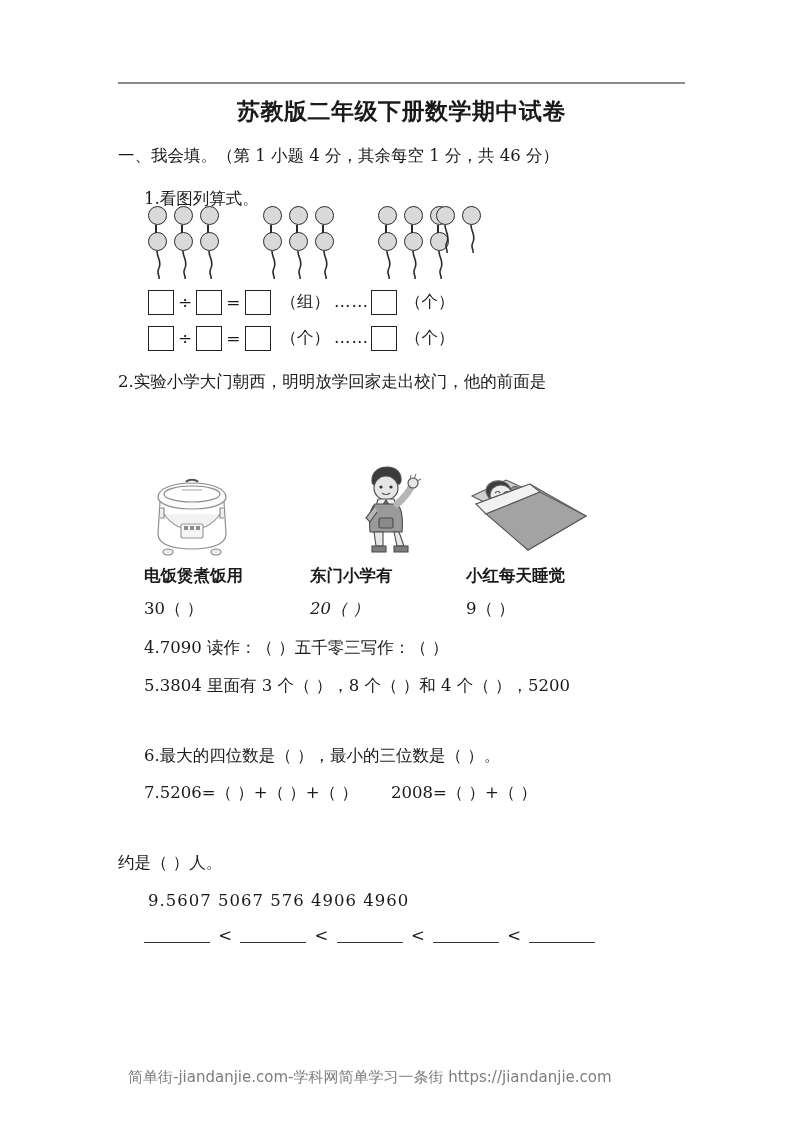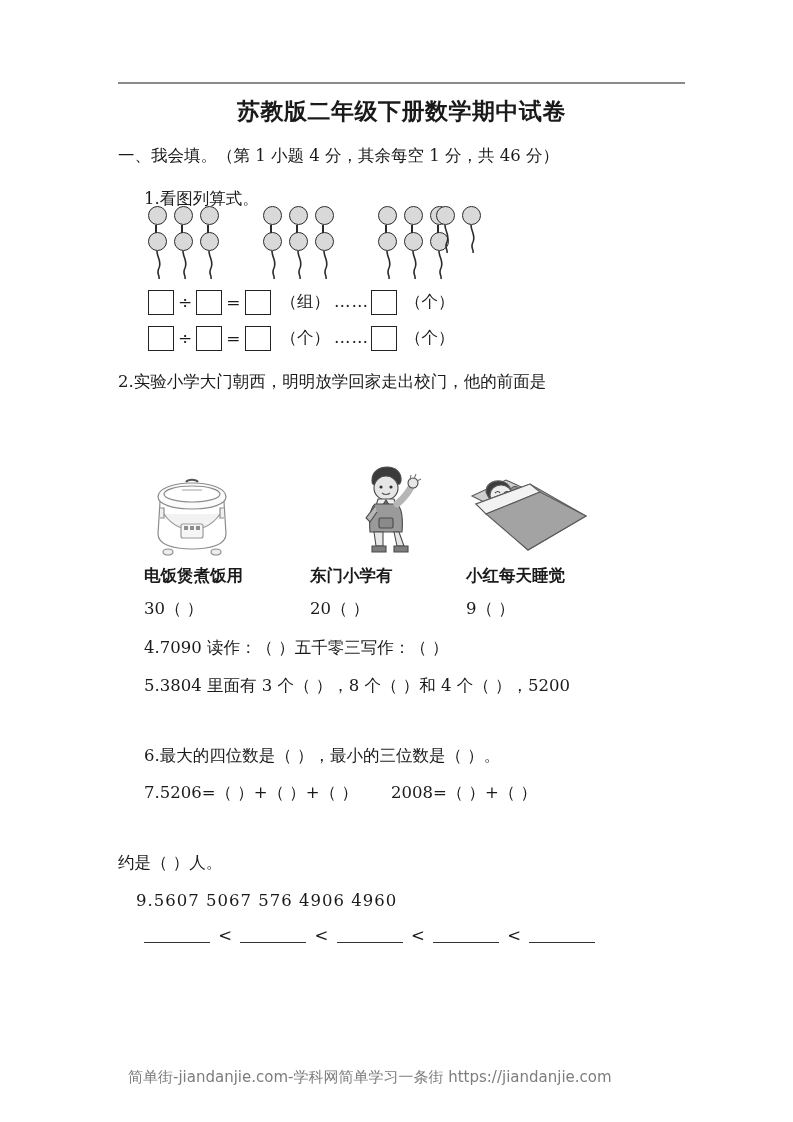--- a/index.html
+++ b/index.html
@@ -424,35 +424,35 @@
       </svg>
     </div>
   </div>
 
   <div class="labels-row">
     <span class="lab" style="left:26px;">电饭煲煮饭用</span>
     <span class="lab" style="left:192px;">东门小学有</span>
     <span class="lab" style="left:348px;">小红每天睡觉</span>
 
     <span class="lab2" style="left:26px;">30（        ）</span>
-    <span class="lab2" style="left:192px;">20（        ）</span>
+    <span class="lab2" style="left:192px;font-style:italic;">20（        ）</span>
     <span class="lab2" style="left:348px;">9（        ）</span>
   </div>
 
   <div class="block" style="left:144px; top:632px;">4.7090 读作：（      ）五千零三写作：（       ）</div>
 
   <div class="block q-text" style="left:144px; top:670px; width:549px;">5.3804 里面有 3 个（        ），8 个（        ）和 4 个（        ），5200</div>
 
   <div class="block" style="left:144px; top:740px;">6.最大的四位数是（        ），最小的三位数是（        ）。</div>
 
   <div class="block" style="left:144px; top:777px;">7.5206=（        ）+（        ）+（        ）　　2008=（        ）+（        ）</div>
 
   <div class="block" style="left:118px; top:847px;">约是（        ）人。</div>
 
-  <div class="block" style="left:136px; top:885px; letter-spacing:1px;">9.5607   5067   576   4906   4960</div>
+  <div class="block" style="left:148px; top:885px; letter-spacing:1px;">9.5607   5067   576   4906   4960</div>
 
   <div class="block" style="left:144px; top:920px;">
     <span class="ul-line"></span>
     <span class="lt">&lt;</span>
     <span class="ul-line"></span>
     <span class="lt">&lt;</span>
     <span class="ul-line"></span>
     <span class="lt">&lt;</span>
     <span class="ul-line"></span>
     <span class="lt">&lt;</span>

